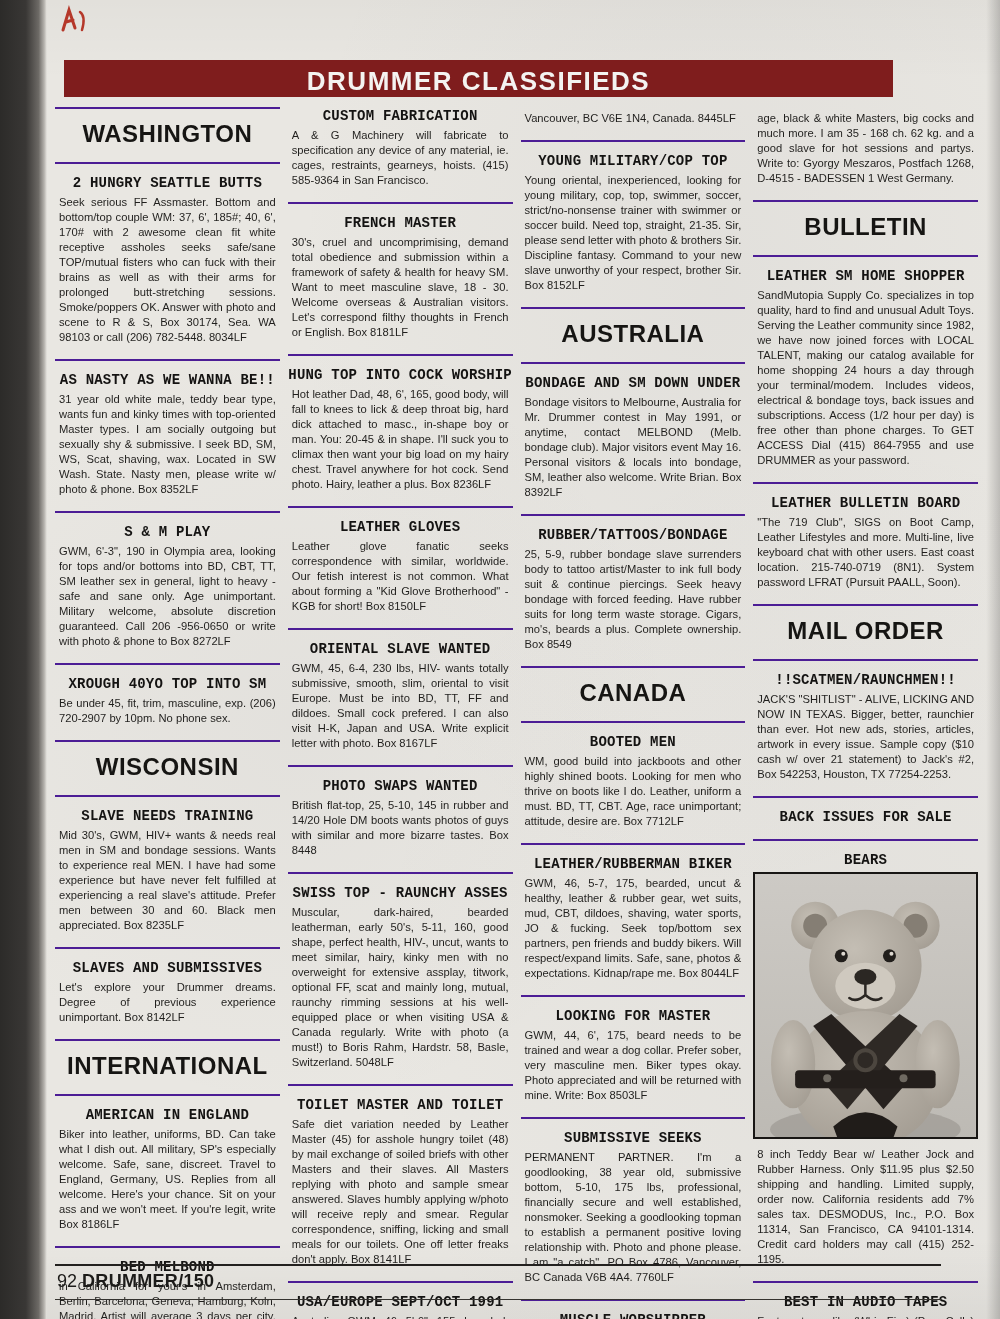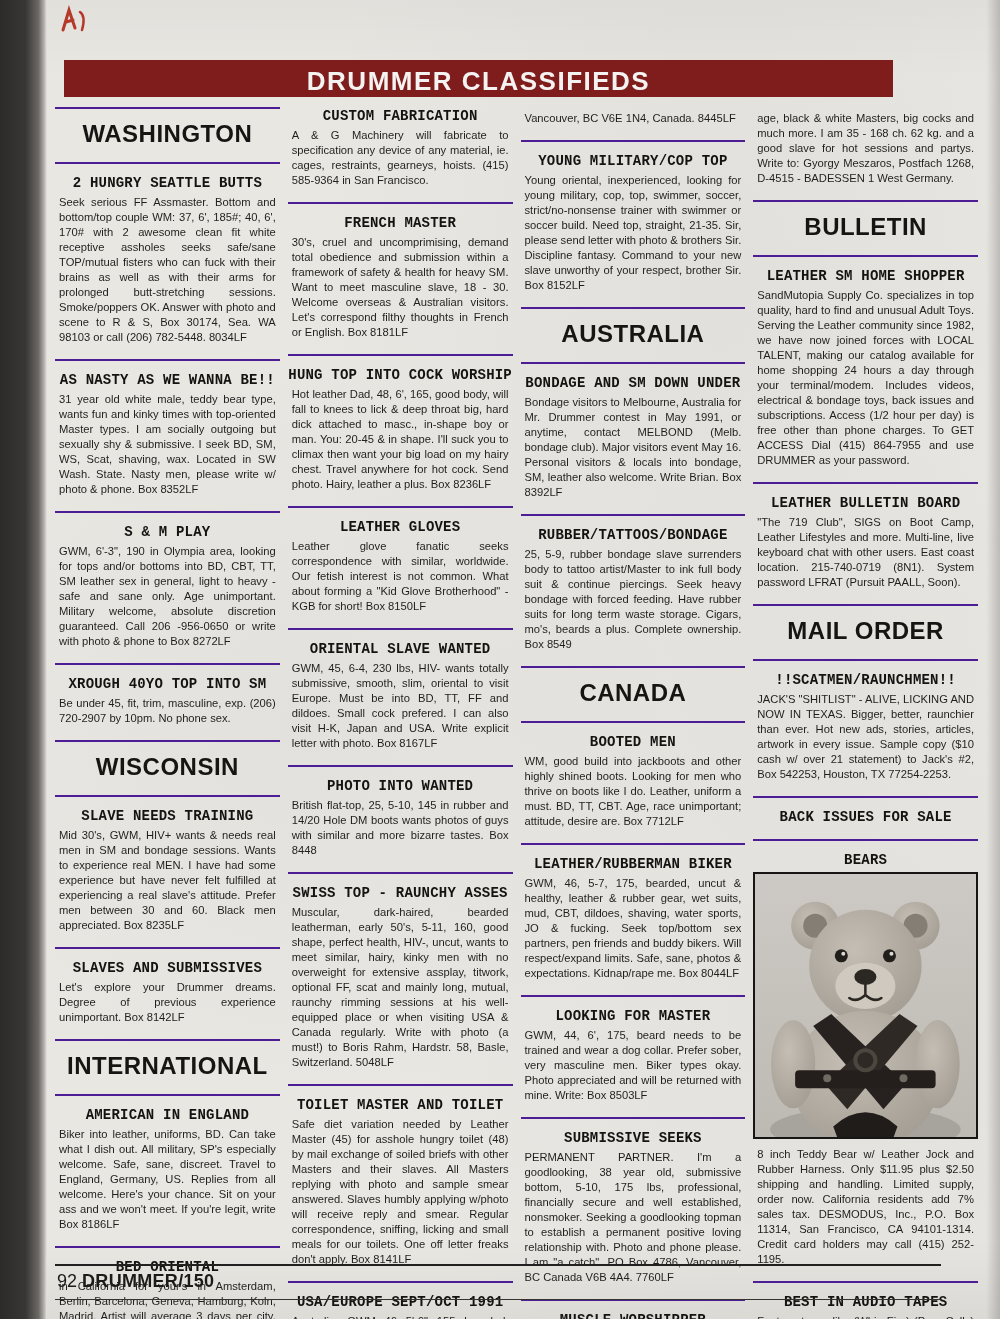--- a/index.html
+++ b/index.html
@@ -81,21 +81,21 @@
           <p class="ad-body">Let's explore your Drummer dreams. Degree of previous experience unimportant. Box 8142LF</p>
         </div>
         <div class="block section">
           <div class="section-title">INTERNATIONAL</div>
         </div>
         <div class="block">
           <div class="ad-title">AMERICAN IN ENGLAND</div>
           <p class="ad-body">Biker into leather, uniforms, BD. Can take what I dish out. All military, SP's especially welcome. Safe, sane, discreet. Travel to England, Germany, US. Replies from all welcome. Here's your chance. Sit on your ass and we won't meet. If you're legit, write Box 8186LF</p>
         </div>
         <div class="block">
-          <div class="ad-title">BED ORIENTAL</div>
+          <div class="ad-title">BED MELBOND</div>
           <p class="ad-body">in California for your's in Amsterdam, Berlin, Barcelona, Geneva, Hamburg, Koln, Madrid. Artist will average 3 days per city, interested in living with natives, Sept. 16 - Oct. 14. I speak English/Spanish of Mexican descent. Write to me for details. Your photo &amp; phone will get mine. J.R., 1230 Market St #727, San Francisco, CA 94102 USA or call (415) 465-7382.</p>
         </div>
       </div>
       <div class="column">
         <div class="block no-rule">
           <div class="ad-title">CUSTOM FABRICATION</div>
           <p class="ad-body">A &amp; G Machinery will fabricate to specification any device of any material, ie. cages, restraints, gearneys, hoists. (415) 585-9364 in San Francisco.</p>
         </div>
         <div class="block">
           <div class="ad-title">FRENCH MASTER</div>
@@ -107,21 +107,21 @@
         </div>
         <div class="block">
           <div class="ad-title">LEATHER GLOVES</div>
           <p class="ad-body">Leather glove fanatic seeks correspondence with similar, worldwide. Our fetish interest is not common. What about forming a "Kid Glove Brotherhood" - KGB for short! Box 8150LF</p>
         </div>
         <div class="block">
           <div class="ad-title">ORIENTAL SLAVE WANTED</div>
           <p class="ad-body">GWM, 45, 6-4, 230 lbs, HIV- wants totally submissive, smooth, slim, oriental to visit Europe. Must be into BD, TT, FF and dildoes. Small cock prefered. I can also visit H-K, Japan and USA. Write explicit letter with photo. Box 8167LF</p>
         </div>
         <div class="block">
-          <div class="ad-title">PHOTO INTO WANTED</div>
+          <div class="ad-title">PHOTO SWAPS WANTED</div>
           <p class="ad-body">British flat-top, 25, 5-10, 145 in rubber and 14/20 Hole DM boots wants photos of guys with similar and more bizarre tastes. Box 8448</p>
         </div>
         <div class="block">
           <div class="ad-title">SWISS TOP - RAUNCHY ASSES</div>
           <p class="ad-body">Muscular, dark-haired, bearded leatherman, early 50's, 5-11, 160, good shape, perfect health, HIV-, uncut, wants to meet similar, hairy, kinky men with no overweight for extensive assplay, titwork, optional FF, scat and mainly long, mutual, raunchy rimming sessions at his well-equipped place or when visiting USA &amp; Canada regularly. Write with photo (a must!) to Boris Rahm, Hardstr. 58, Basle, Switzerland. 5048LF</p>
         </div>
         <div class="block">
           <div class="ad-title">TOILET MASTER AND TOILET</div>
           <p class="ad-body">Safe diet variation needed by Leather Master (45) for asshole hungry toilet (48) by mail exchange of soiled briefs with other Masters and their slaves. All Masters replying with photo and sample smear answered. Slaves humbly applying w/photo will receive reply and smear. Regular correspondence, sniffing, licking and small meals for our toilets. One off letter freaks don't apply. Box 8141LF</p>
         </div>

